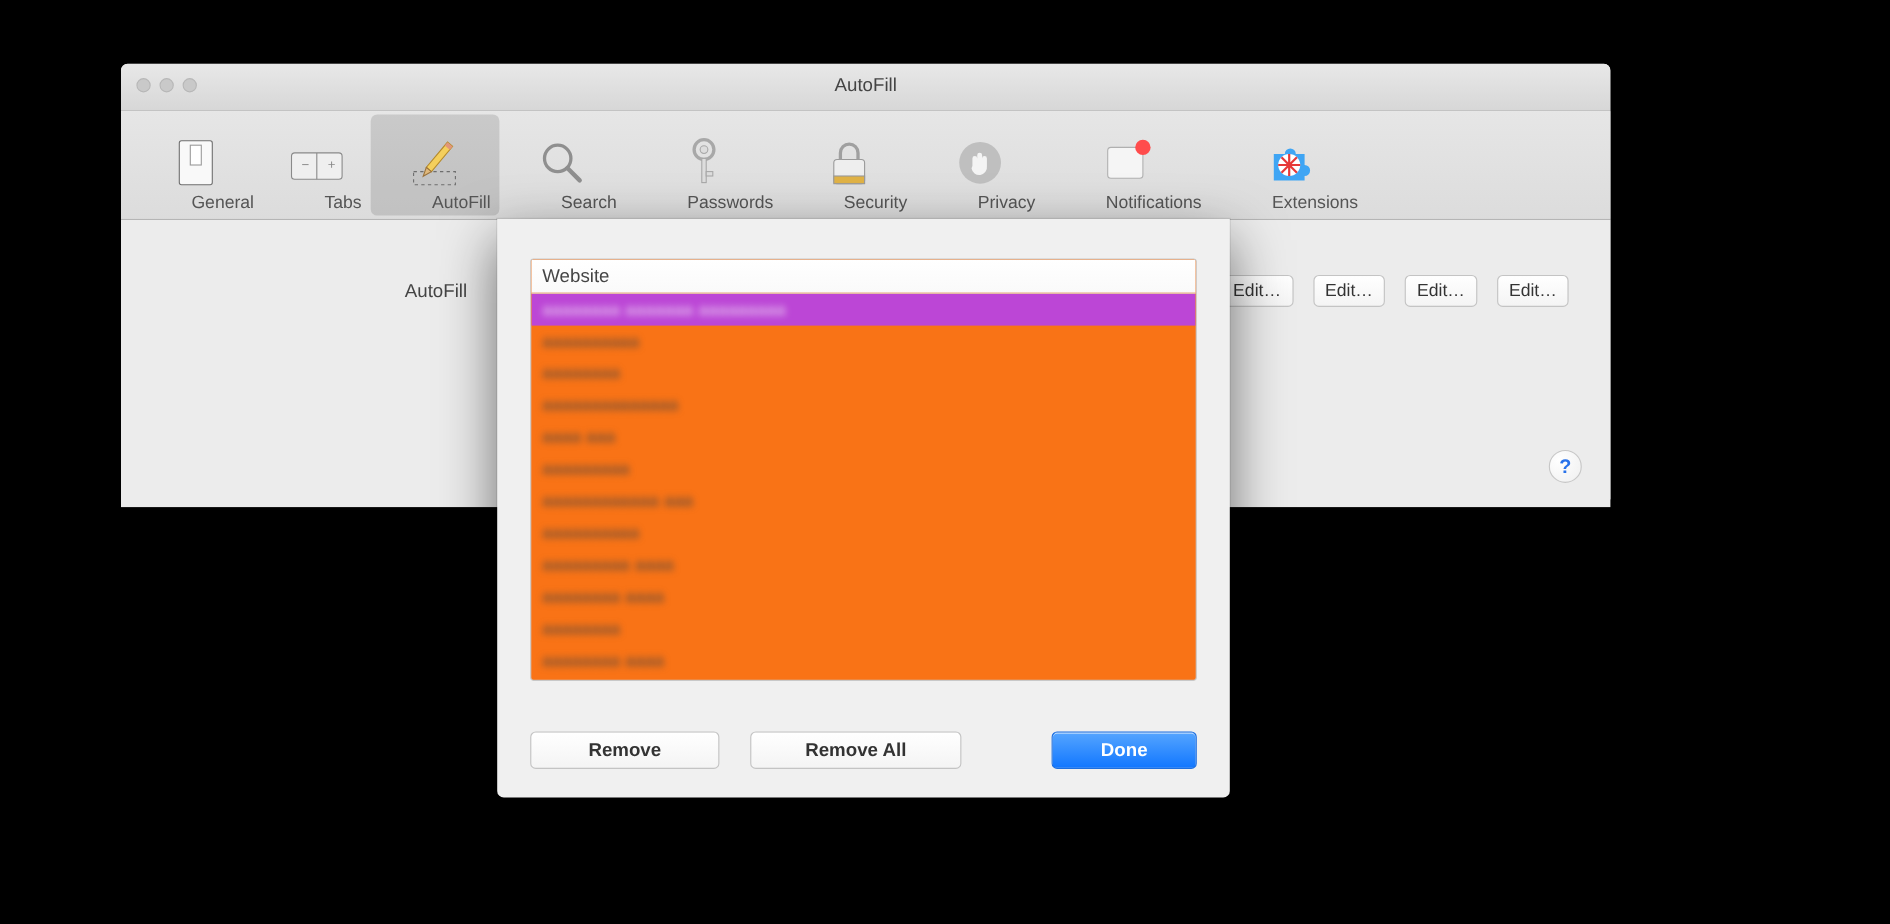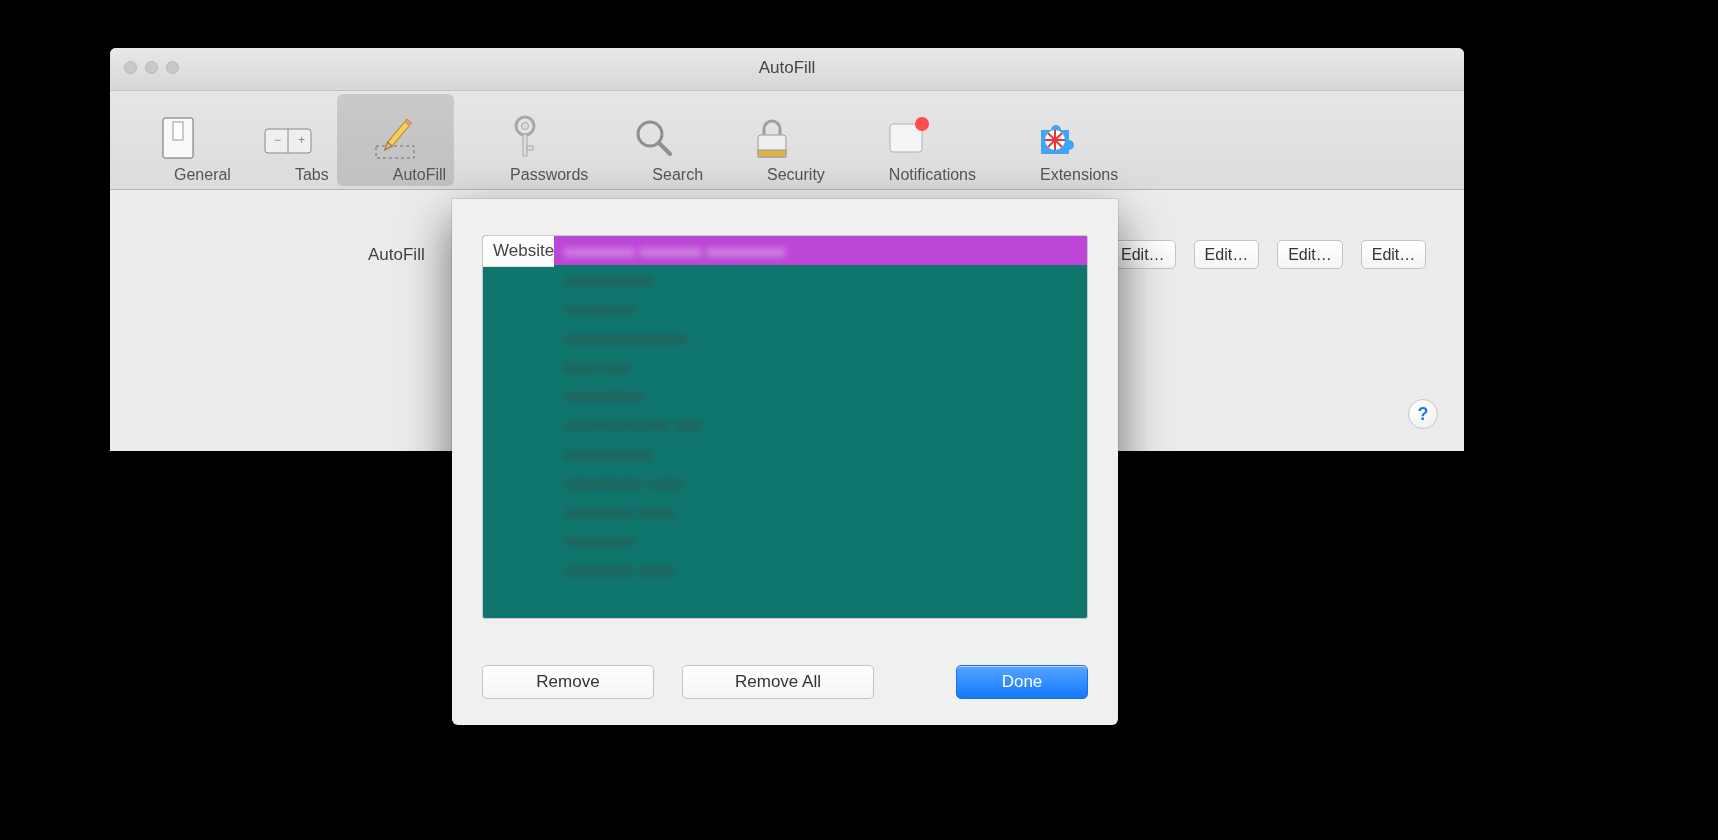--- a/index.html
+++ b/index.html
@@ -9,21 +9,21 @@
     height: 840px;
     background: #000;
     font-family: -apple-system, "Helvetica Neue", Helvetica, Arial, sans-serif;
     font-size: 13px;
     color: #2b2b2b;
     overflow: hidden;
   }
   .window {
     position: absolute;
     left: 110px;
-    top: 48px;
+    top: 58px;
     width: 1354px;
     height: 401px;
     background: #ececec;
     border-radius: 6px;
     box-shadow: 0 22px 60px rgba(0,0,0,0.55), 0 0 0 1px rgba(0,0,0,0.08);
     overflow: visible;
   }
   .titlebar {
     height: 42px;
     border-top-left-radius: 6px;
@@ -154,26 +154,26 @@
     border-radius: 0 0 6px 6px;
     box-shadow: 0 20px 50px rgba(0,0,0,0.55), 0 0 0 1px rgba(0,0,0,0.08);
     padding: 0;
   }
   .listbox {
     position: absolute;
     left: 30px;
     right: 30px;
     top: 36px;
     height: 382px;
-    background: #0f766e;
+    background: #f97316;
     border: 1px solid #c8c8c8;
     border-radius: 3px;
     overflow: hidden;
     display: flex;
-    flex-direction: row;
+    flex-direction: column;
   }
   .list-header {
     height: 30px;
     padding-left: 10px;
     display: flex;
     align-items: center;
     font-size: 17px;
     color: #454545;
     background: linear-gradient(#ffffff, #fafafa);
     border-bottom: 1px solid #e3e3e3;
@@ -208,20 +208,21 @@
     left: 30px;
     right: 30px;
     bottom: 26px;
     display: flex;
     align-items: center;
   }
   .sheet-buttons .mac-btn {
     min-width: 150px;
     height: 32px;
     font-size: 17px;
+    font-weight: bold;
   }
   .spacer { flex: 1; }
   .primary {
     background: linear-gradient(#55a5ff, #1277ff);
     border: 1px solid #1d6fe0;
     color: #fff;
     min-width: 110px !important;
   }
   svg { display: block; }
 </style>
@@ -272,52 +273,61 @@
             <polygon points="21,32 27,32 24,40" fill="#e0b97d" stroke="#9a723c"></polygon>
             <rect x="21" y="2" width="6" height="4" fill="#e29679"></rect>
           </g>
         </svg>
       </div>
       <div class="label">AutoFill</div>
     </div>
 
     <div class="tool">
       <div class="iconbox">
+        <svg width="44" height="44" viewBox="0 0 44 44">
+          <circle cx="18" cy="18" r="12" fill="none" stroke="#8f8f8f" stroke-width="3"></circle>
+          <line x1="27" y1="27" x2="38" y2="38" stroke="#8f8f8f" stroke-width="4" stroke-linecap="round"></line>
+        </svg>
+      </div>
+      <div class="label">Search</div>
+    </div>
+
+    <div class="tool">
+      <div class="iconbox">
         <svg width="36" height="48" viewBox="0 0 36 48">
           <circle cx="18" cy="12" r="9" fill="none" stroke="#a8a8a8" stroke-width="3"></circle>
           <circle cx="18" cy="12" r="3.5" fill="#ddd" stroke="#a8a8a8"></circle>
           <rect x="16" y="20" width="4" height="22" fill="#ddd" stroke="#a8a8a8"></rect>
           <rect x="20" y="32" width="6" height="4" fill="#ddd" stroke="#a8a8a8"></rect>
         </svg>
       </div>
       <div class="label">Passwords</div>
     </div>
 
     <div class="tool">
       <div class="iconbox">
-        <svg width="44" height="44" viewBox="0 0 44 44">
-          <circle cx="18" cy="18" r="12" fill="none" stroke="#8f8f8f" stroke-width="3"></circle>
-          <line x1="27" y1="27" x2="38" y2="38" stroke="#8f8f8f" stroke-width="4" stroke-linecap="round"></line>
-        </svg>
-      </div>
-      <div class="label">Search</div>
-    </div>
-
-    <div class="tool">
-      <div class="iconbox">
         <svg width="40" height="46" viewBox="0 0 40 46">
           <rect x="6" y="20" width="28" height="22" rx="3" fill="#eeeeee" stroke="#9a9a9a"></rect>
           <rect x="6" y="35" width="28" height="7" fill="#e0b246"></rect>
           <rect x="6" y="35" width="28" height="7" fill="none" stroke="#9a9a9a"></rect>
           <path d="M12 20 v-6 a8 8 0 0 1 16 0 v6" fill="none" stroke="#a0a0a0" stroke-width="3"></path>
         </svg>
       </div>
       <div class="label">Security</div>
     </div>
 
+    <div class="tool">
+      <div class="iconbox">
+        <svg width="42" height="42" viewBox="0 0 42 42">
+          <circle cx="21" cy="21" r="19" fill="#bfbfbf"></circle>
+          <path d="M14 24 v-7 a2.2 2.2 0 0 1 4.4 0 v-3 a2.2 2.2 0 0 1 4.4 0 v3 a2.2 2.2 0 0 1 4.4 0 v7 a7 7 0 0 1 -14 2 z" fill="#f4f4f4"></path>
+        </svg>
+      </div>
+      <div class="label">Privacy</div>
+    </div>
 
     <div class="tool">
       <div class="iconbox">
         <svg width="44" height="44" viewBox="0 0 44 44">
           <rect x="4" y="8" width="32" height="28" rx="3" fill="#f5f5f5" stroke="#b0b0b0"></rect>
           <circle cx="36" cy="8" r="7" fill="#ff4c4c"></circle>
         </svg>
       </div>
       <div class="label">Notifications</div>
     </div>

